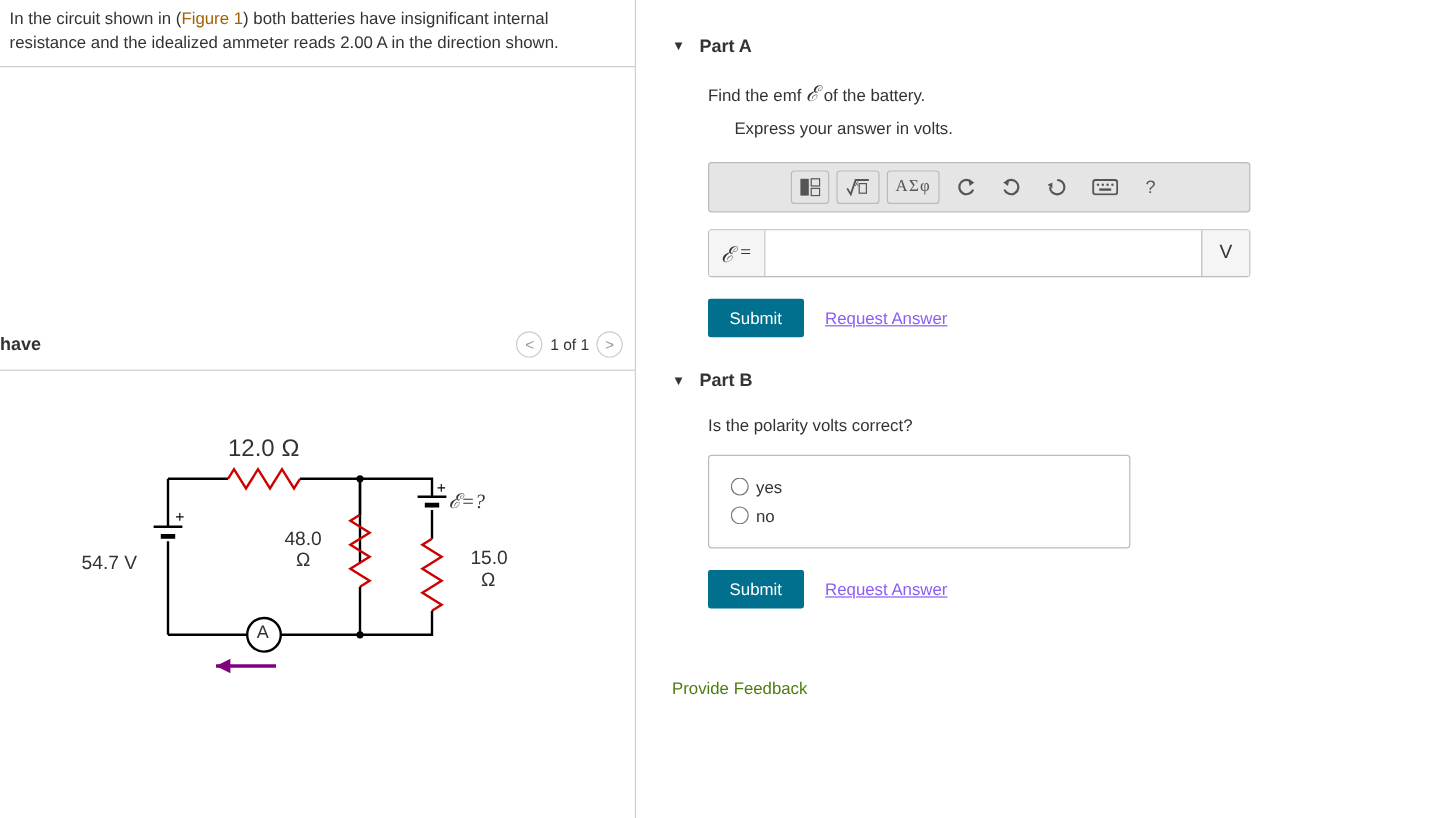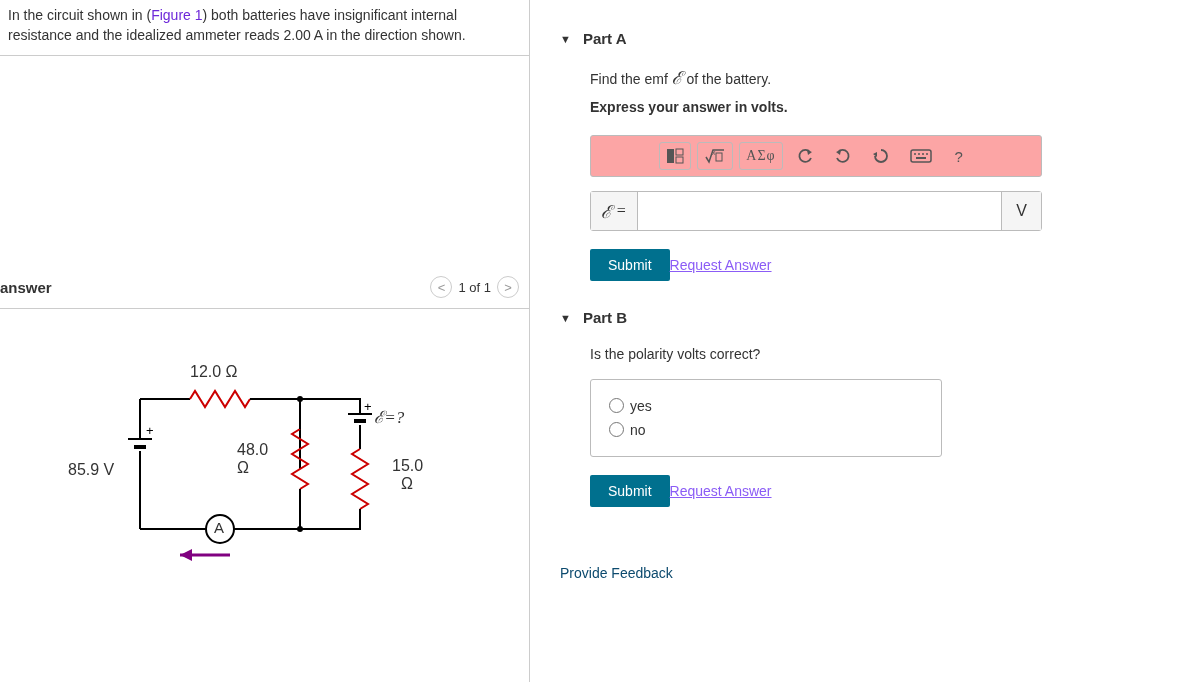--- a/index.html
+++ b/index.html
@@ -1,65 +1,65 @@
 <!DOCTYPE html>
 <html><head>
 <meta charset="utf-8">
 <style>
 * { box-sizing: border-box; margin: 0; padding: 0; }
 body { font-family: Arial, Helvetica, sans-serif; font-size: 14px; color: #333; background: #fff; }
 .container { display: flex; width: 1200px; height: 682px; }
 .left-panel { width: 530px; border-right: 1px solid #ccc; display: flex; flex-direction: column; }
 .problem-text { padding: 6px 8px 10px 8px; border-bottom: 1px solid #ccc; line-height: 1.4; }
-.problem-text .link { color: #6d28d9; }
+.problem-text .link { color: #a16207; }
 .figure-section { flex: 1; padding-top: 220px; }
 .figure-header { display: flex; align-items: center; justify-content: space-between; padding: 0 10px 10px 0; border-bottom: 1px solid #ccc; }
 .figure-title { font-size: 15px; font-weight: bold; }
 .pager { display: flex; align-items: center; gap: 6px; font-size: 13px; }
 .pager-btn { width: 22px; height: 22px; border: 1px solid #ccc; border-radius: 50%; background: #fff; display: flex; align-items: center; justify-content: center; color: #999; font-size: 13px; cursor: pointer; }
 .figure-body { padding: 60px 30px; position: relative; }
 .circuit { position: relative; width: 360px; height: 200px; margin-left: 30px; }
 .circuit svg { position: absolute; top: 0; left: 0; }
 .right-panel { flex: 1; padding: 30px 30px 10px 30px; }
 .part-block { margin-bottom: 28px; }
 .part-header { display: flex; align-items: center; gap: 12px; margin-bottom: 18px; cursor: pointer; }
 .part-header .tri { font-size: 11px; }
 .part-title { font-weight: bold; font-size: 15px; }
 .part-content { padding-left: 30px; }
 .part-content p { margin-bottom: 6px; line-height: 1.45; }
-.part-content .bold { font-weight: bold; }
-.input-toolbar { border: 1px solid #bbb; border-radius: 3px; margin-top: 18px; margin-bottom: 14px; width: 452px; background: #fca5a5; }
+.part-content .bold { font-weight: normal; margin-left: 22px; }
+.input-toolbar { border: 1px solid #bbb; border-radius: 3px; margin-top: 18px; margin-bottom: 14px; width: 452px; background: #e5e5e5; }
 .toolbar-row { display: flex; align-items: center; padding: 6px 8px; gap: 6px; justify-content: center; }
 .tool-btn { border: 1px solid transparent; background: none; padding: 4px 6px; border-radius: 3px; cursor: pointer; font-size: 15px; color: #555; display: flex; align-items: center; justify-content: center; min-width: 28px; height: 28px; }
 .tool-btn.boxed { border: 1px solid #bbb; }
 .tool-btn.greek { border: 1px solid #bbb; font-family: serif; font-size: 14px; letter-spacing: 1px; }
 .answer-row { display: flex; align-items: stretch; border: 1px solid #bbb; border-radius: 3px; width: 452px; height: 40px; }
 .answer-prefix { background: #f5f5f5; border-right: 1px solid #bbb; display: flex; align-items: center; padding: 0 10px; font-style: italic; font-family: serif; font-size: 16px; }
 .answer-input { flex: 1; border: none; outline: none; padding: 0 8px; font-size: 15px; }
 .answer-suffix { background: #f5f5f5; border-left: 1px solid #bbb; display: flex; align-items: center; padding: 0 14px; font-size: 16px; }
-.submit-row { display: flex; align-items: center; margin-top: 18px; }
+.submit-row { display: flex; align-items: center; gap: 18px; margin-top: 18px; }
 .submit-btn { background: #00708e; color: #fff; border: none; padding: 8px 18px; font-size: 14px; border-radius: 2px; cursor: pointer; }
 .link-btn { color: #8b5cf6; text-decoration: underline; background: none; border: none; font-size: 14px; cursor: pointer; }
 .radio-box { border: 1px solid #bbb; border-radius: 3px; padding: 14px 18px; width: 352px; margin-top: 14px; }
 .radio-row { display: flex; align-items: center; gap: 6px; padding: 4px 0; }
 .radio-row input[type=radio] { width: 15px; height: 15px; }
-.feedback-link { color: #0c4a6e; font-size: 14px; cursor: pointer; margin-top: 30px; display: inline-block; }
+.feedback-link { color: #4d7c0f; font-size: 14px; cursor: pointer; margin-top: 30px; display: inline-block; }
 .script-e { font-family: 'Brush Script MT', cursive, serif; font-style: italic; font-size: 18px; }
 </style>
 </head>
 <body>
 
 <div class="container">
   <div class="left-panel">
     <div class="problem-text">
       <span>In the circuit shown in (</span><span class="link">Figure 1</span><span>) both batteries have insignificant internal resistance and the idealized ammeter reads 2.00 A in the direction shown.</span>
     </div>
     <div class="figure-section">
       <div class="figure-header">
-        <span class="figure-title">answer</span>
+        <span class="figure-title">have</span>
         <div class="pager">
           <button class="pager-btn">&lt;</button>
           <span>1 of 1</span>
           <button class="pager-btn">&gt;</button>
         </div>
       </div>
       <div class="figure-body">
         <div class="circuit">
           <svg width="360" height="210" viewBox="0 0 360 210">
 
@@ -89,24 +89,24 @@
             <path d="M 80 82 L 80 160" stroke="#000" stroke-width="2"></path>
 
             <circle cx="160" cy="160" r="14" fill="#fff" stroke="#000" stroke-width="2"></circle>
 
             <line x1="170" y1="186" x2="120" y2="186" stroke="#800080" stroke-width="3"></line>
             <polygon points="120,186 132,180 132,192" fill="#800080"></polygon>
 
             <circle cx="240" cy="30" r="3" fill="#000"></circle>
             <circle cx="240" cy="160" r="3" fill="#000"></circle>
           </svg>
-          <div style="position:absolute;top:-6px;left:130px;font-size:16px;">12.0 Ω</div>
-          <div style="position:absolute;top:72px;left:177px;font-size:16px;text-align:left;"><span>48.0</span><br><span>Ω</span></div>
+          <div style="position:absolute;top:-6px;left:130px;font-size:20px;">12.0 Ω</div>
+          <div style="position:absolute;top:72px;left:177px;font-size:16px;text-align:center;"><span>48.0</span><br><span>Ω</span></div>
           <div style="position:absolute;top:88px;left:312px;font-size:16px;margin-left:20px;"><span>15.0</span><br>&nbsp;&nbsp;<span>Ω</span></div>
-          <div style="position:absolute;top:92px;left:8px;font-size:16px;">85.9 V</div>
+          <div style="position:absolute;top:92px;left:8px;font-size:16px;">54.7 V</div>
           <div style="position:absolute;top:36px;left:314px;font-size:17px;font-style:italic;font-family:serif;">ℰ=?</div>
           <div style="position:absolute;top:150px;left:154px;font-size:15px;">A</div>
         </div>
       </div>
     </div>
   </div>
 
   <div class="right-panel">
     
     <div class="part-block">

